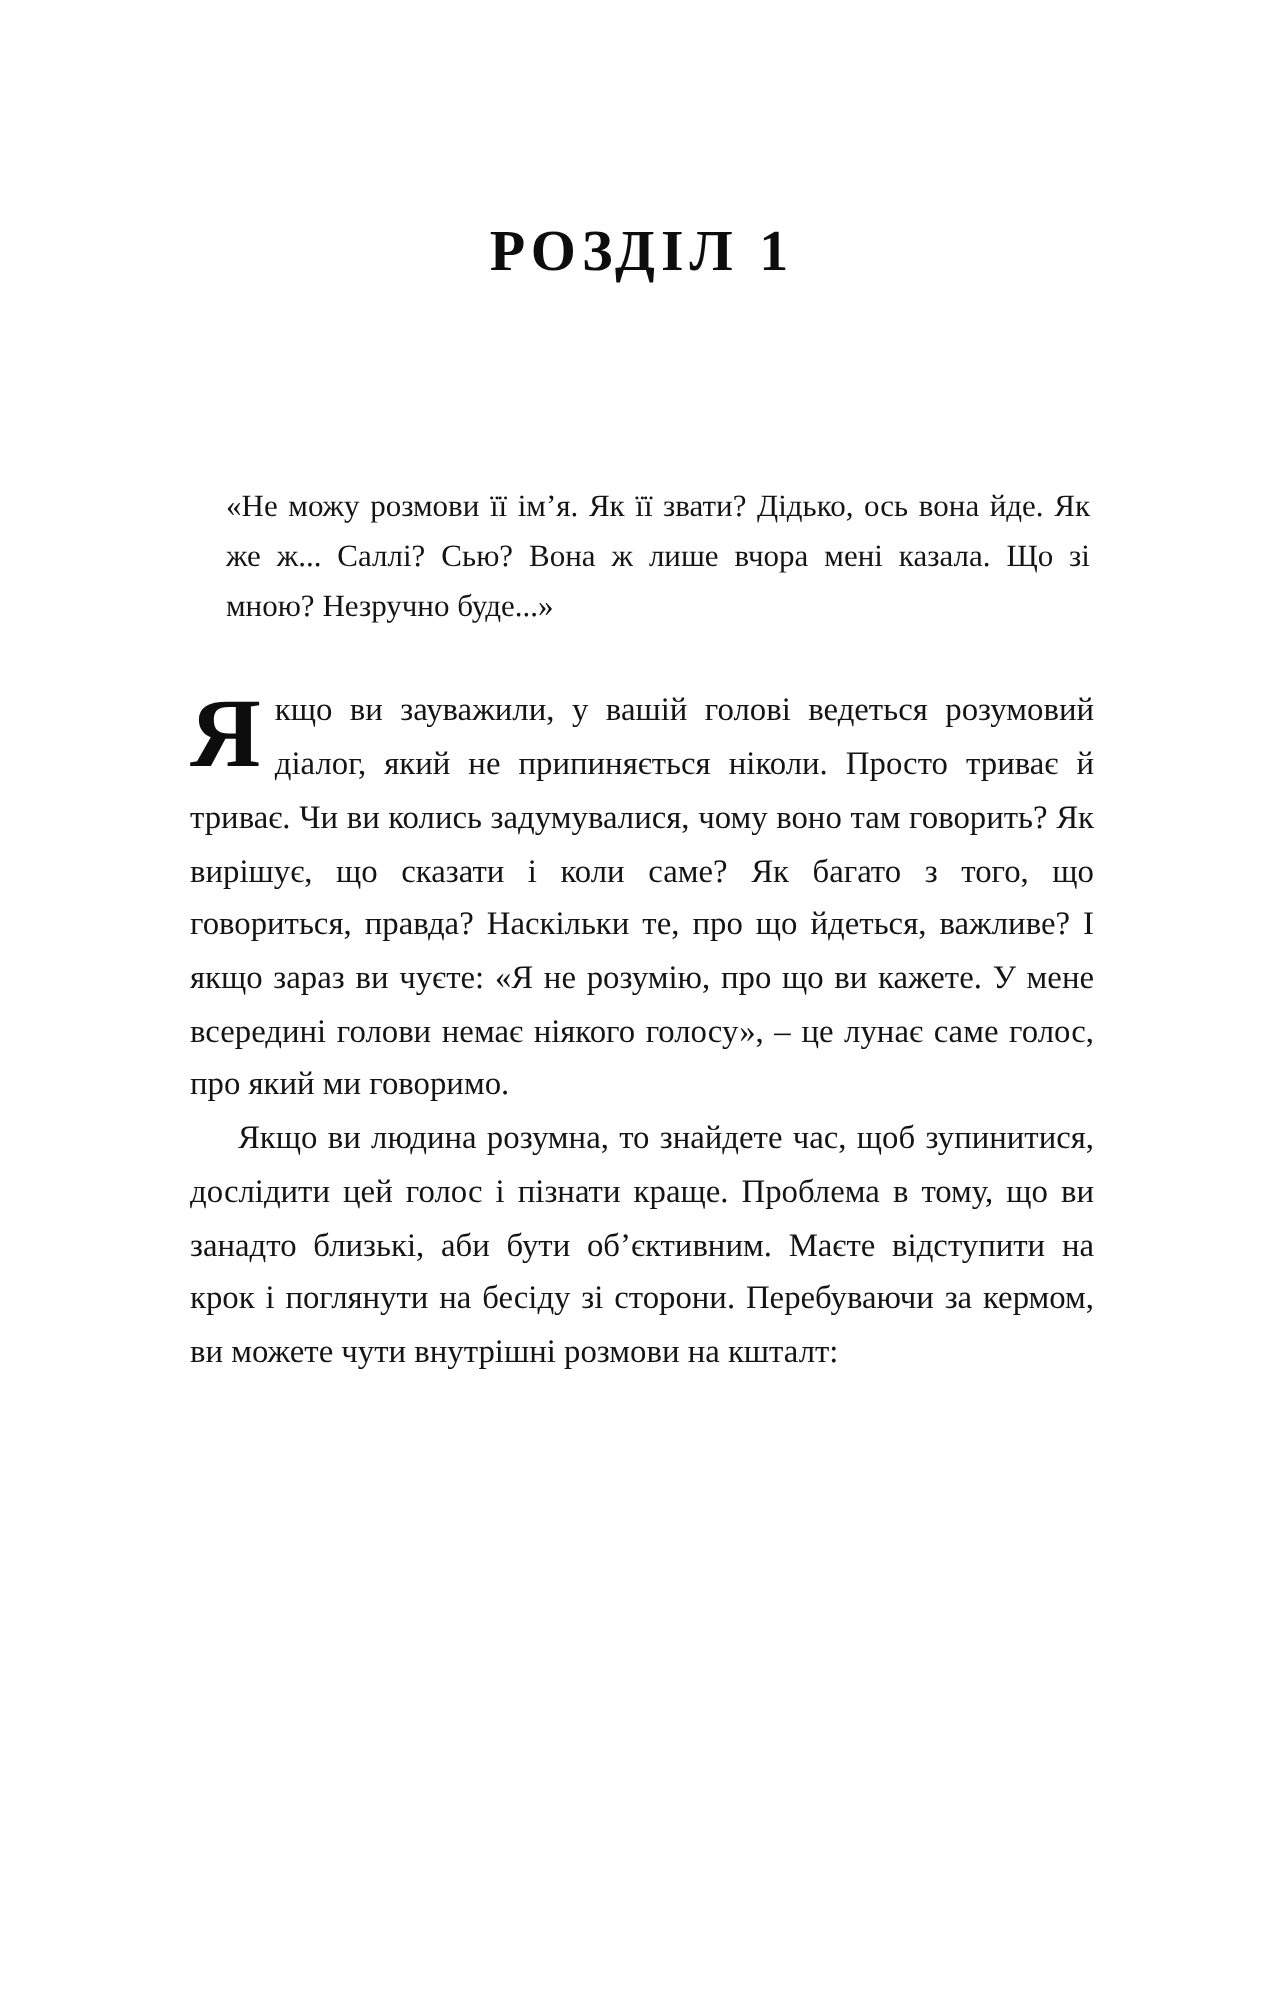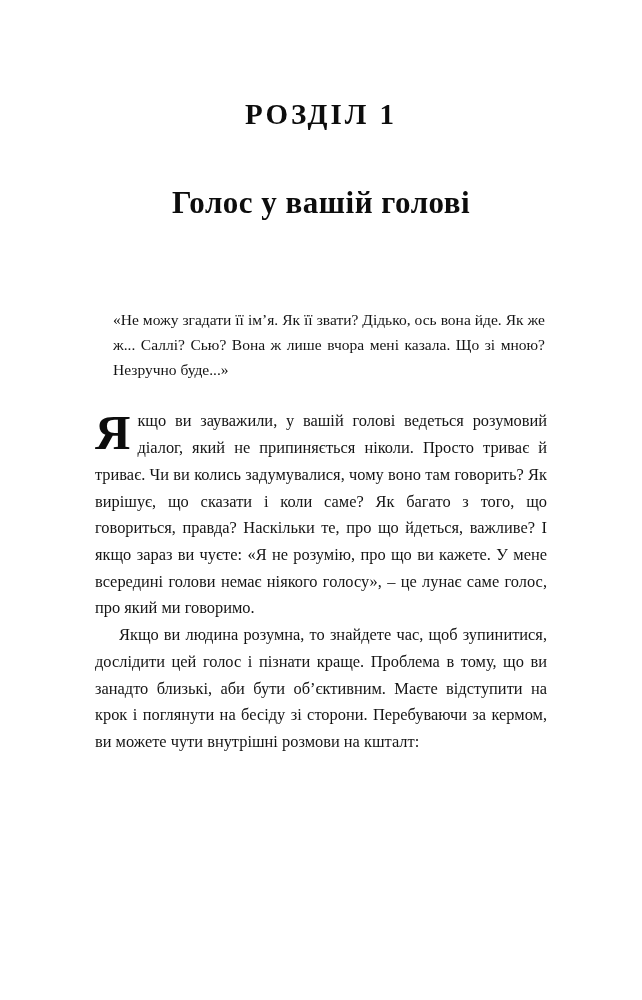--- a/index.html
+++ b/index.html
@@ -16,21 +16,21 @@
   }
   .page {
     position: relative;
     width: 642px;
     height: 1000px;
     box-sizing: border-box;
     padding: 0 95px;
     overflow: hidden;
   }
   .chapter-label {
-    margin: 0;
+    margin: 12px;
     padding-top: 98px;
     text-align: center;
     font-family: "Liberation Serif", serif;
     font-weight: bold;
     font-size: 29px;
     letter-spacing: 3px;
     color: #0d0d0d;
   }
   .chapter-title {
     margin: 0;
@@ -84,25 +84,24 @@
     color: #0d0d0d;
   }
 </style>
 </head>
 <body>
 
 <div class="page">
 
   <h2 class="chapter-label">РОЗДІЛ 1</h2>
 
-  <h1 class="chapter-title">Голос у вашій голові</h1>
 
   <div class="body-block">
 
-    <p class="quote quote-first">«Не можу згадати її ім’я. Як її звати? Дідько, ось вона йде. Як же ж... Саллі? Сью? Вона ж лише вчора мені казала. Що зі мною? Незручно буде...»</p>
+    <p class="quote quote-first">«Не можу розмови її ім’я. Як її звати? Дідько, ось вона йде. Як же ж... Саллі? Сью? Вона ж лише вчора мені казала. Що зі мною? Незручно буде...»</p>
 
     <p class="dropcap-para">
       <span class="dropcap">Я</span><span>кщо ви зауважили, у вашій голові ведеться розумовий діалог, який не припиняється ніколи. Просто триває й триває. Чи ви колись задумувалися, чому воно там говорить? Як вирішує, що сказати і коли саме? Як багато з того, що говориться, правда? Наскільки те, про що йдеться, важливе? І якщо зараз ви чуєте: «Я не розумію, про що ви кажете. У мене всередині голови немає ніякого голосу», – це лунає саме голос, про який ми говоримо.</span>
     </p>
 
     <p class="para-indent">Якщо ви людина розумна, то знайдете час, щоб зупинитися, дослідити цей голос і пізнати краще. Проблема в тому, що ви занадто близькі, аби бути об’єктивним. Маєте відступити на крок і поглянути на бесіду зі сторони. Перебуваючи за кермом, ви можете чути внутрішні розмови на кшталт:</p>
 
 
   </div>
 </div>

